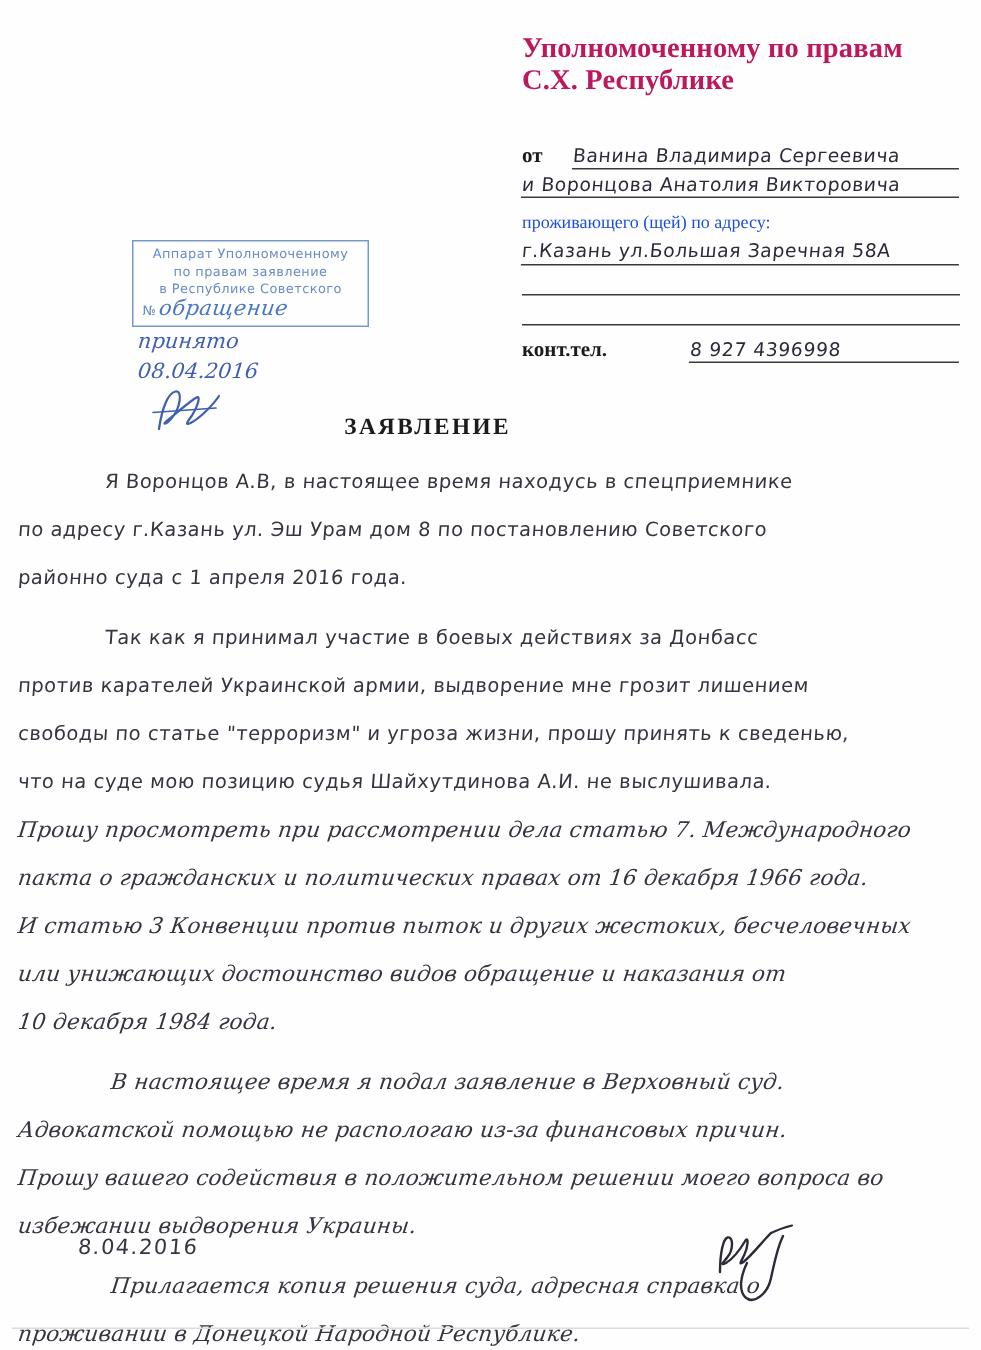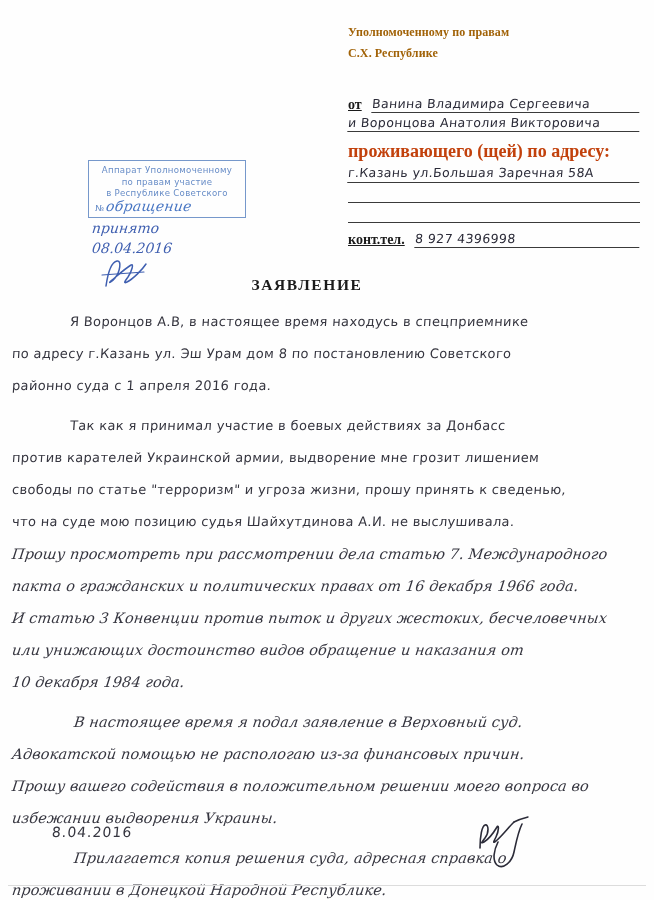--- a/index.html
+++ b/index.html
@@ -29,85 +29,85 @@
   
   .addressee {
     position: absolute;
     left: 348px;
     top: 22px;
     width: 292px;
   }
   .addressee-line {
     font-family: "Liberation Serif", serif;
     font-weight: bold;
-    font-size: 12px;
+    font-size: 19px;
     line-height: 21px;
-    color: #a16207;
+    color: #be185d;
     letter-spacing: 0.1px;
   }
 
   .from-block {
     position: absolute;
     left: 348px;
     top: 96px;
     width: 292px;
   }
   .from-row {
     display: flex;
     align-items: flex-end;
     margin-bottom: 2px;
   }
   .lbl-bold {
     font-family: "Liberation Serif", serif;
     font-weight: bold;
     font-size: 14px;
     color: #1b1b1b;
     white-space: nowrap;
-    padding-right: 10px;
-    text-decoration: underline;
+    padding-right: 20px;
   }
   .hand {
     font-family: "DejaVu Sans", sans-serif;
     color: #2b2b38;
     font-size: 12.5px;
     letter-spacing: 0.4px;
     transform: skewX(-5deg);
   }
   .hand-under {
     border-bottom: 1px solid #3a3a3a;
     flex: 1;
     padding-bottom: 1px;
     line-height: 15px;
     white-space: nowrap;
     overflow: hidden;
   }
 
   .resident-label {
     font-family: "Liberation Serif", serif;
-    font-weight: bold;
-    font-size: 18px;
-    color: #c2410c;
+    font-weight: normal;
+    font-size: 12px;
+    color: #1d4ed8;
     margin-top: 9px;
   }
   .addr-under {
     border-bottom: 1px solid #3a3a3a;
     margin-top: 3px;
     padding-bottom: 1px;
     line-height: 16px;
     white-space: nowrap;
     overflow: hidden;
   }
   .blank-rule {
     border-bottom: 1px solid #3a3a3a;
     height: 19px;
   }
   .phone-row {
     display: flex;
     align-items: flex-end;
     margin-top: 8px;
+    gap: 35px;
   }
 
   
   .stamp {
     position: absolute;
     left: 88px;
     top: 160px;
     width: 158px;
   }
   .stamp-box {
@@ -162,21 +162,20 @@
     position: absolute;
     left: 0;
     top: 276px;
     width: 570px;
     text-align: center;
     font-family: "Liberation Serif", serif;
     font-weight: bold;
     font-size: 15.5px;
     letter-spacing: 1.6px;
     color: #1b1b1b;
-    padding-left: 22px;
   }
 
   
   .body-text {
     position: absolute;
     left: 12px;
     top: 306px;
     width: 632px;
   }
   .para {
@@ -256,21 +255,21 @@
 
     <div class="phone-row">
       <span class="lbl-bold">конт.тел.</span>
       <span class="hand hand-under">8 927 4396998</span>
     </div>
   </div>
 
   <div class="stamp">
     <div class="stamp-box">
       <div>Аппарат Уполномоченному</div>
-      <div>по правам участие</div>
+      <div>по правам заявление</div>
       <div>в Республике Советского</div>
       <div class="stamp-no-row">
         <span class="stamp-no">№</span>
         <span class="stamp-fill">обращение</span>
       </div>
     </div>
     <div class="stamp-hand">принято</div>
     <div class="stamp-hand">08.04.2016</div>
     <div class="stamp-sig">
       <svg width="60" height="34" viewBox="0 0 60 34" aria-hidden="true">

